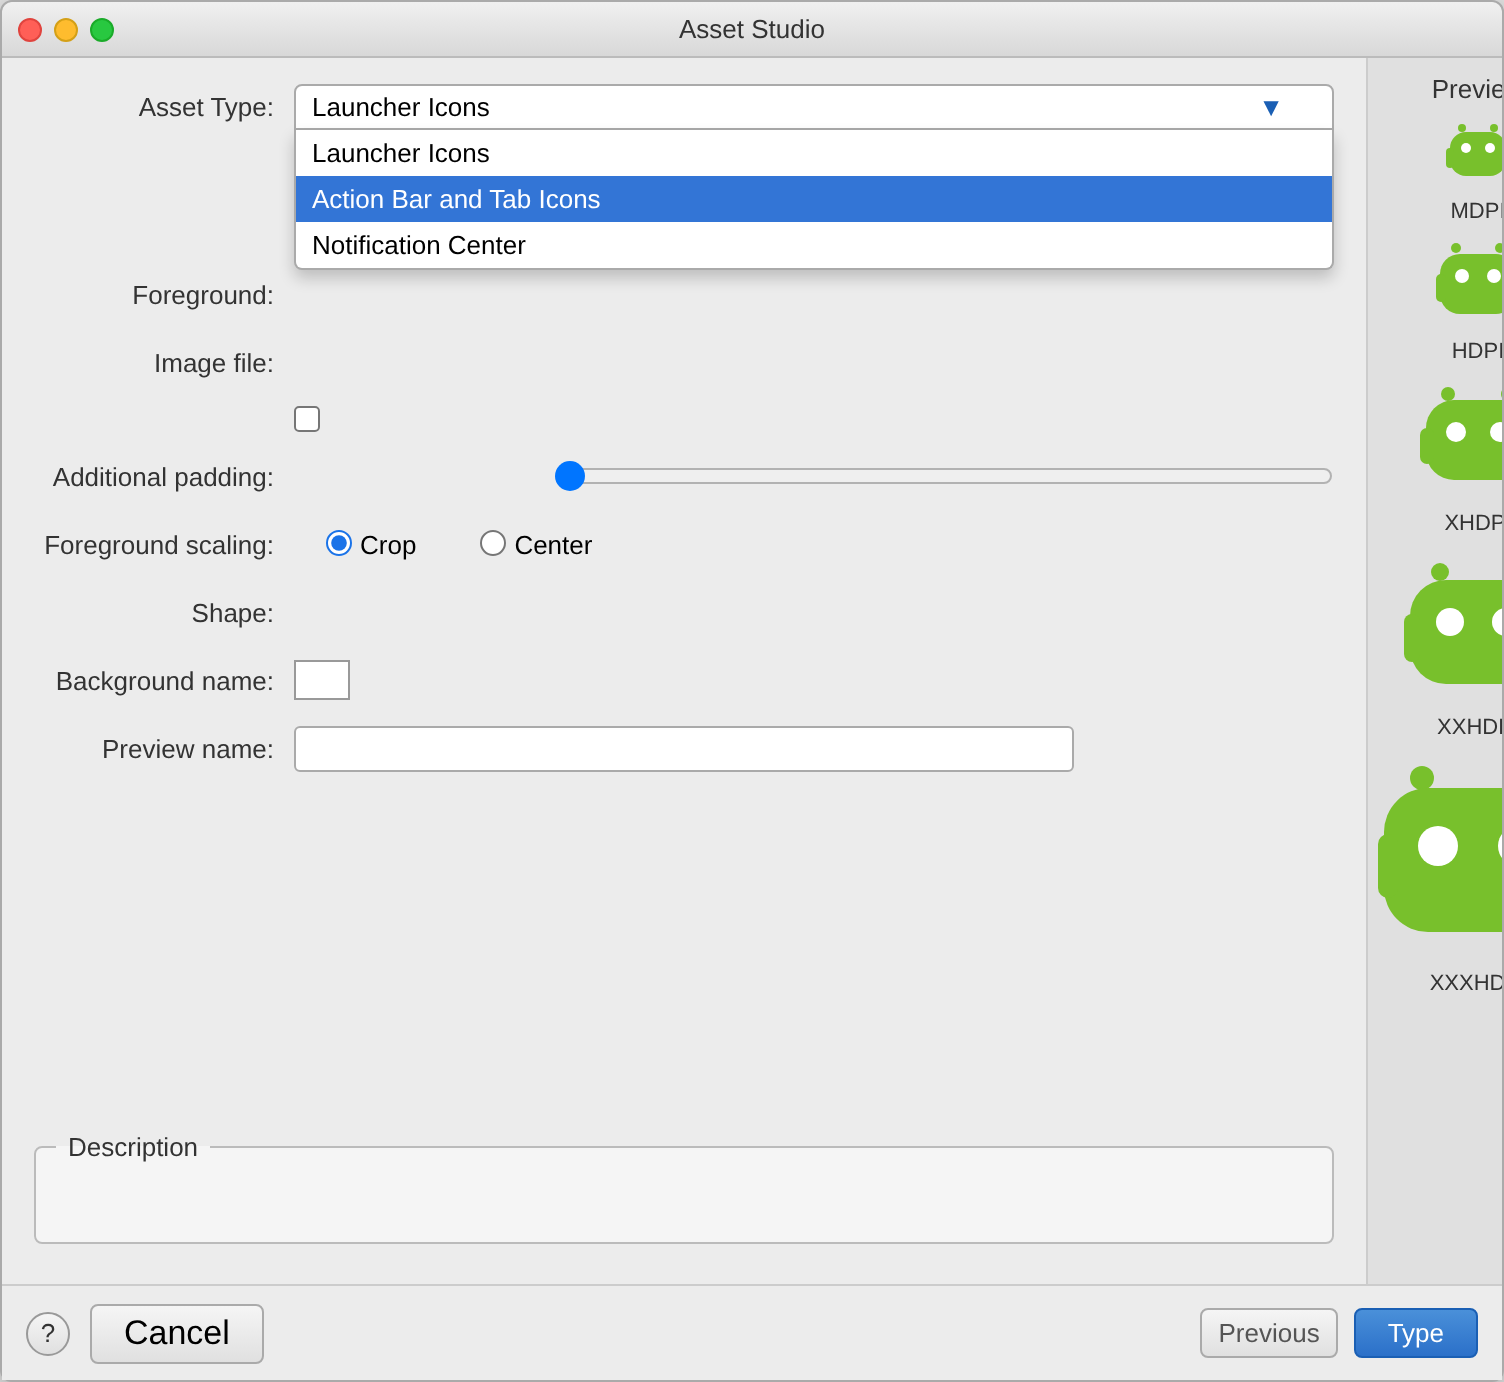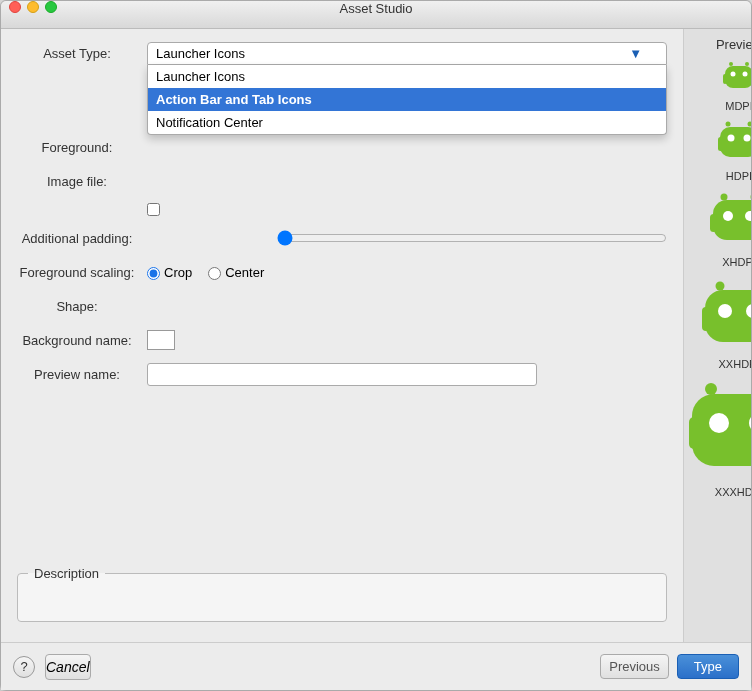--- a/index.html
+++ b/index.html
@@ -20,20 +20,21 @@
       display: flex;
       flex-direction: column;
       box-shadow: 0 4px 20px rgba(0,0,0,0.4);
     }
     .title-bar {
       height: 28px;
       background: linear-gradient(to bottom, #f0f0f0, #d8d8d8);
       border-bottom: 1px solid #bbb;
       border-radius: 6px 6px 0 0;
       display: flex;
+      align-items: center;
       padding: 0 8px;
       position: relative;
     }
     .traffic-lights {
       display: flex;
       gap: 6px;
     }
     .tl { width: 12px; height: 12px; border-radius: 50%; }
     .tl-close { background: #ff5f57; border: 1px solid #e0443e; }
     .tl-min { background: #febc2e; border: 1px solid #d4a017; }
@@ -72,21 +73,21 @@
       color: #333;
       margin-bottom: 6px;
     }
     .form-row {
       display: flex;
       align-items: center;
       min-height: 24px;
     }
     .form-label {
       width: 130px;
-      text-align: center;
+      text-align: right;
       padding-right: 10px;
       color: #333;
       font-size: 13px;
       flex-shrink: 0;
     }
     .form-control {
       flex: 1;
     }
     
     .dropdown-open-container {
@@ -120,21 +121,20 @@
       box-shadow: 0 4px 8px rgba(0,0,0,0.2);
     }
     .dropdown-item {
       padding: 4px 8px;
       cursor: pointer;
       font-size: 13px;
     }
     .dropdown-item:hover, .dropdown-item.active {
       background: #3375d6;
       color: white;
-      font-weight: bold;
     }
     
     .checkbox-row {
       display: flex;
       align-items: center;
       gap: 6px;
       margin-left: 130px;
     }
     input[type="checkbox"] { cursor: pointer; }
     
@@ -148,23 +148,24 @@
       cursor: pointer;
     }
     
     .radio-group {
       display: flex;
       align-items: center;
       gap: 16px;
     }
     .radio-option {
       display: flex;
-      align-items: flex-end;
+      align-items: flex-start;
       gap: 4px;
       cursor: pointer;
+      margin-left: 16px;
     }
     input[type="radio"] { cursor: pointer; accent-color: #1a73e8; }
     
     .color-swatch {
       width: 28px;
       height: 20px;
       border: 1px solid #999;
       background: white;
       cursor: pointer;
     }
@@ -215,27 +216,26 @@
       border: 1px solid #999;
       background: linear-gradient(to bottom, #f5f5f5, #e0e0e0);
       display: flex;
       align-items: center;
       justify-content: center;
       font-size: 13px;
       cursor: pointer;
       color: #333;
     }
     .cancel-btn {
-      padding: 4px 0;
+      padding: 4px 16px;
       background: linear-gradient(to bottom, #f5f5f5, #e0e0e0);
       border: 1px solid #aaa;
       border-radius: 4px;
-      font-size: 14px;
-      cursor: pointer;
-      font-style: italic;
+      font-size: 17px;
+      cursor: pointer;
     }
     .bottom-right {
       display: flex;
       gap: 8px;
     }
     .prev-btn {
       padding: 4px 8px;
       background: linear-gradient(to bottom, #f5f5f5, #e0e0e0);
       border: 1px solid #aaa;
       border-radius: 4px;

